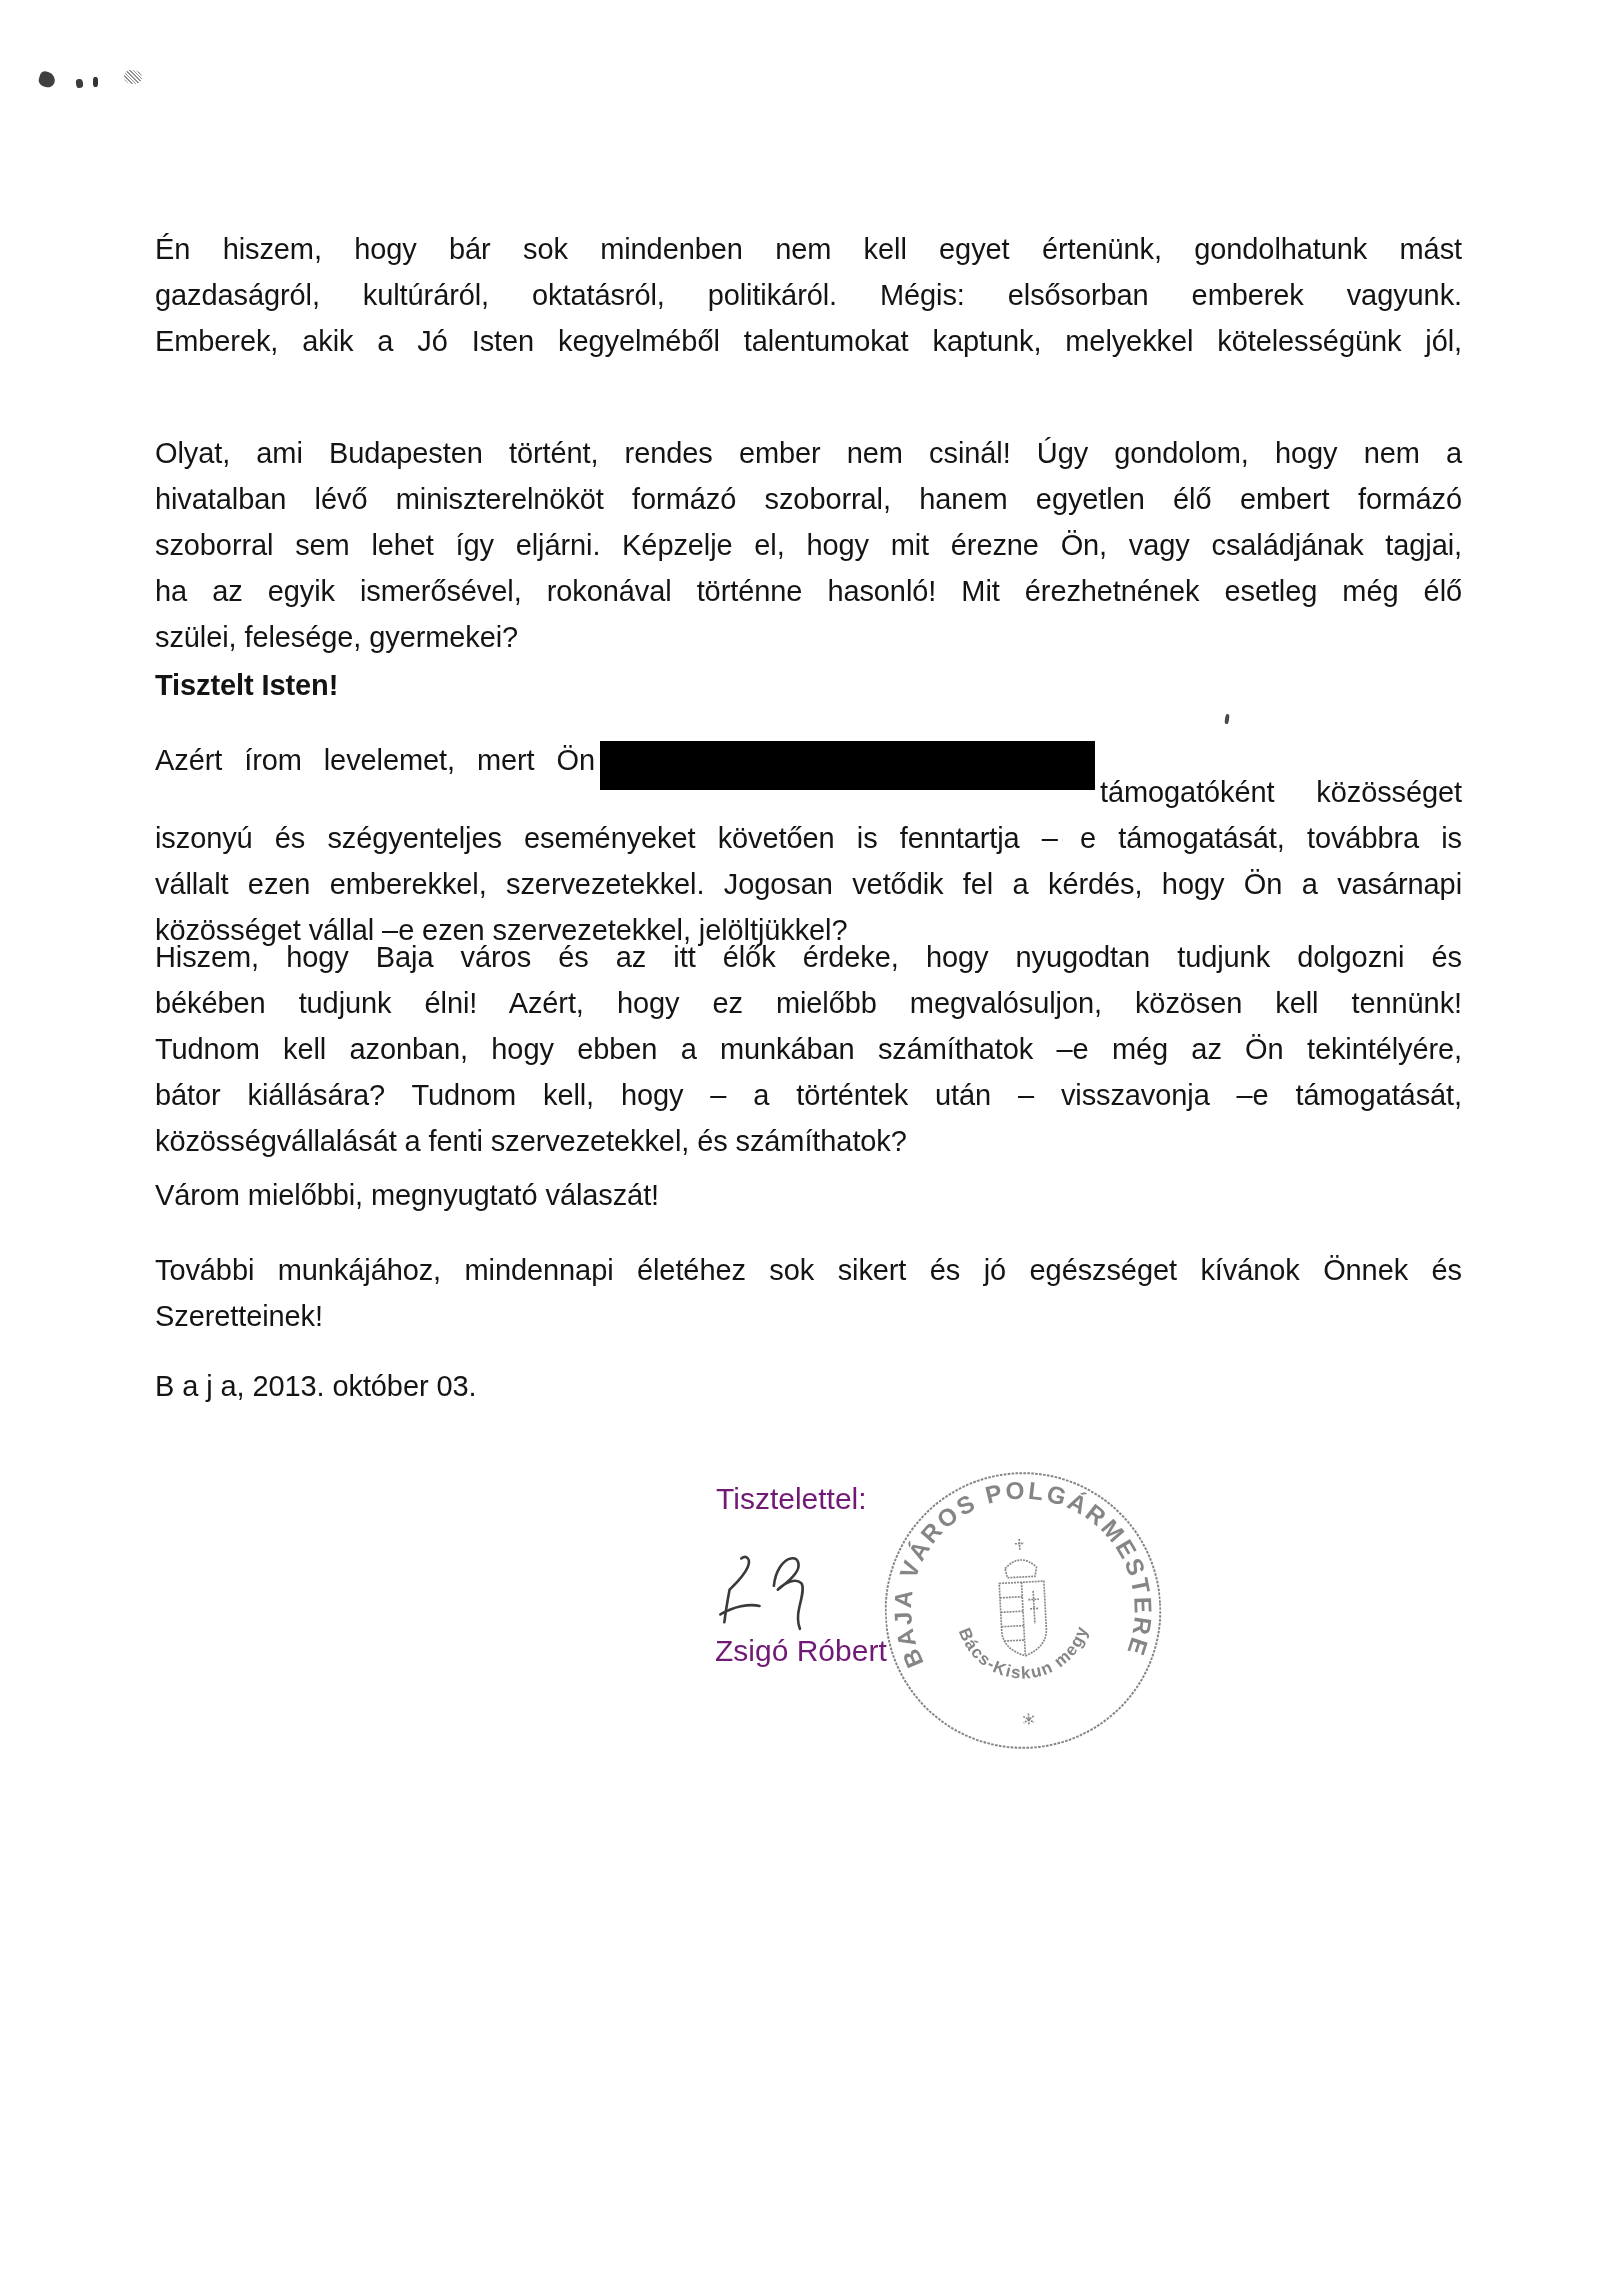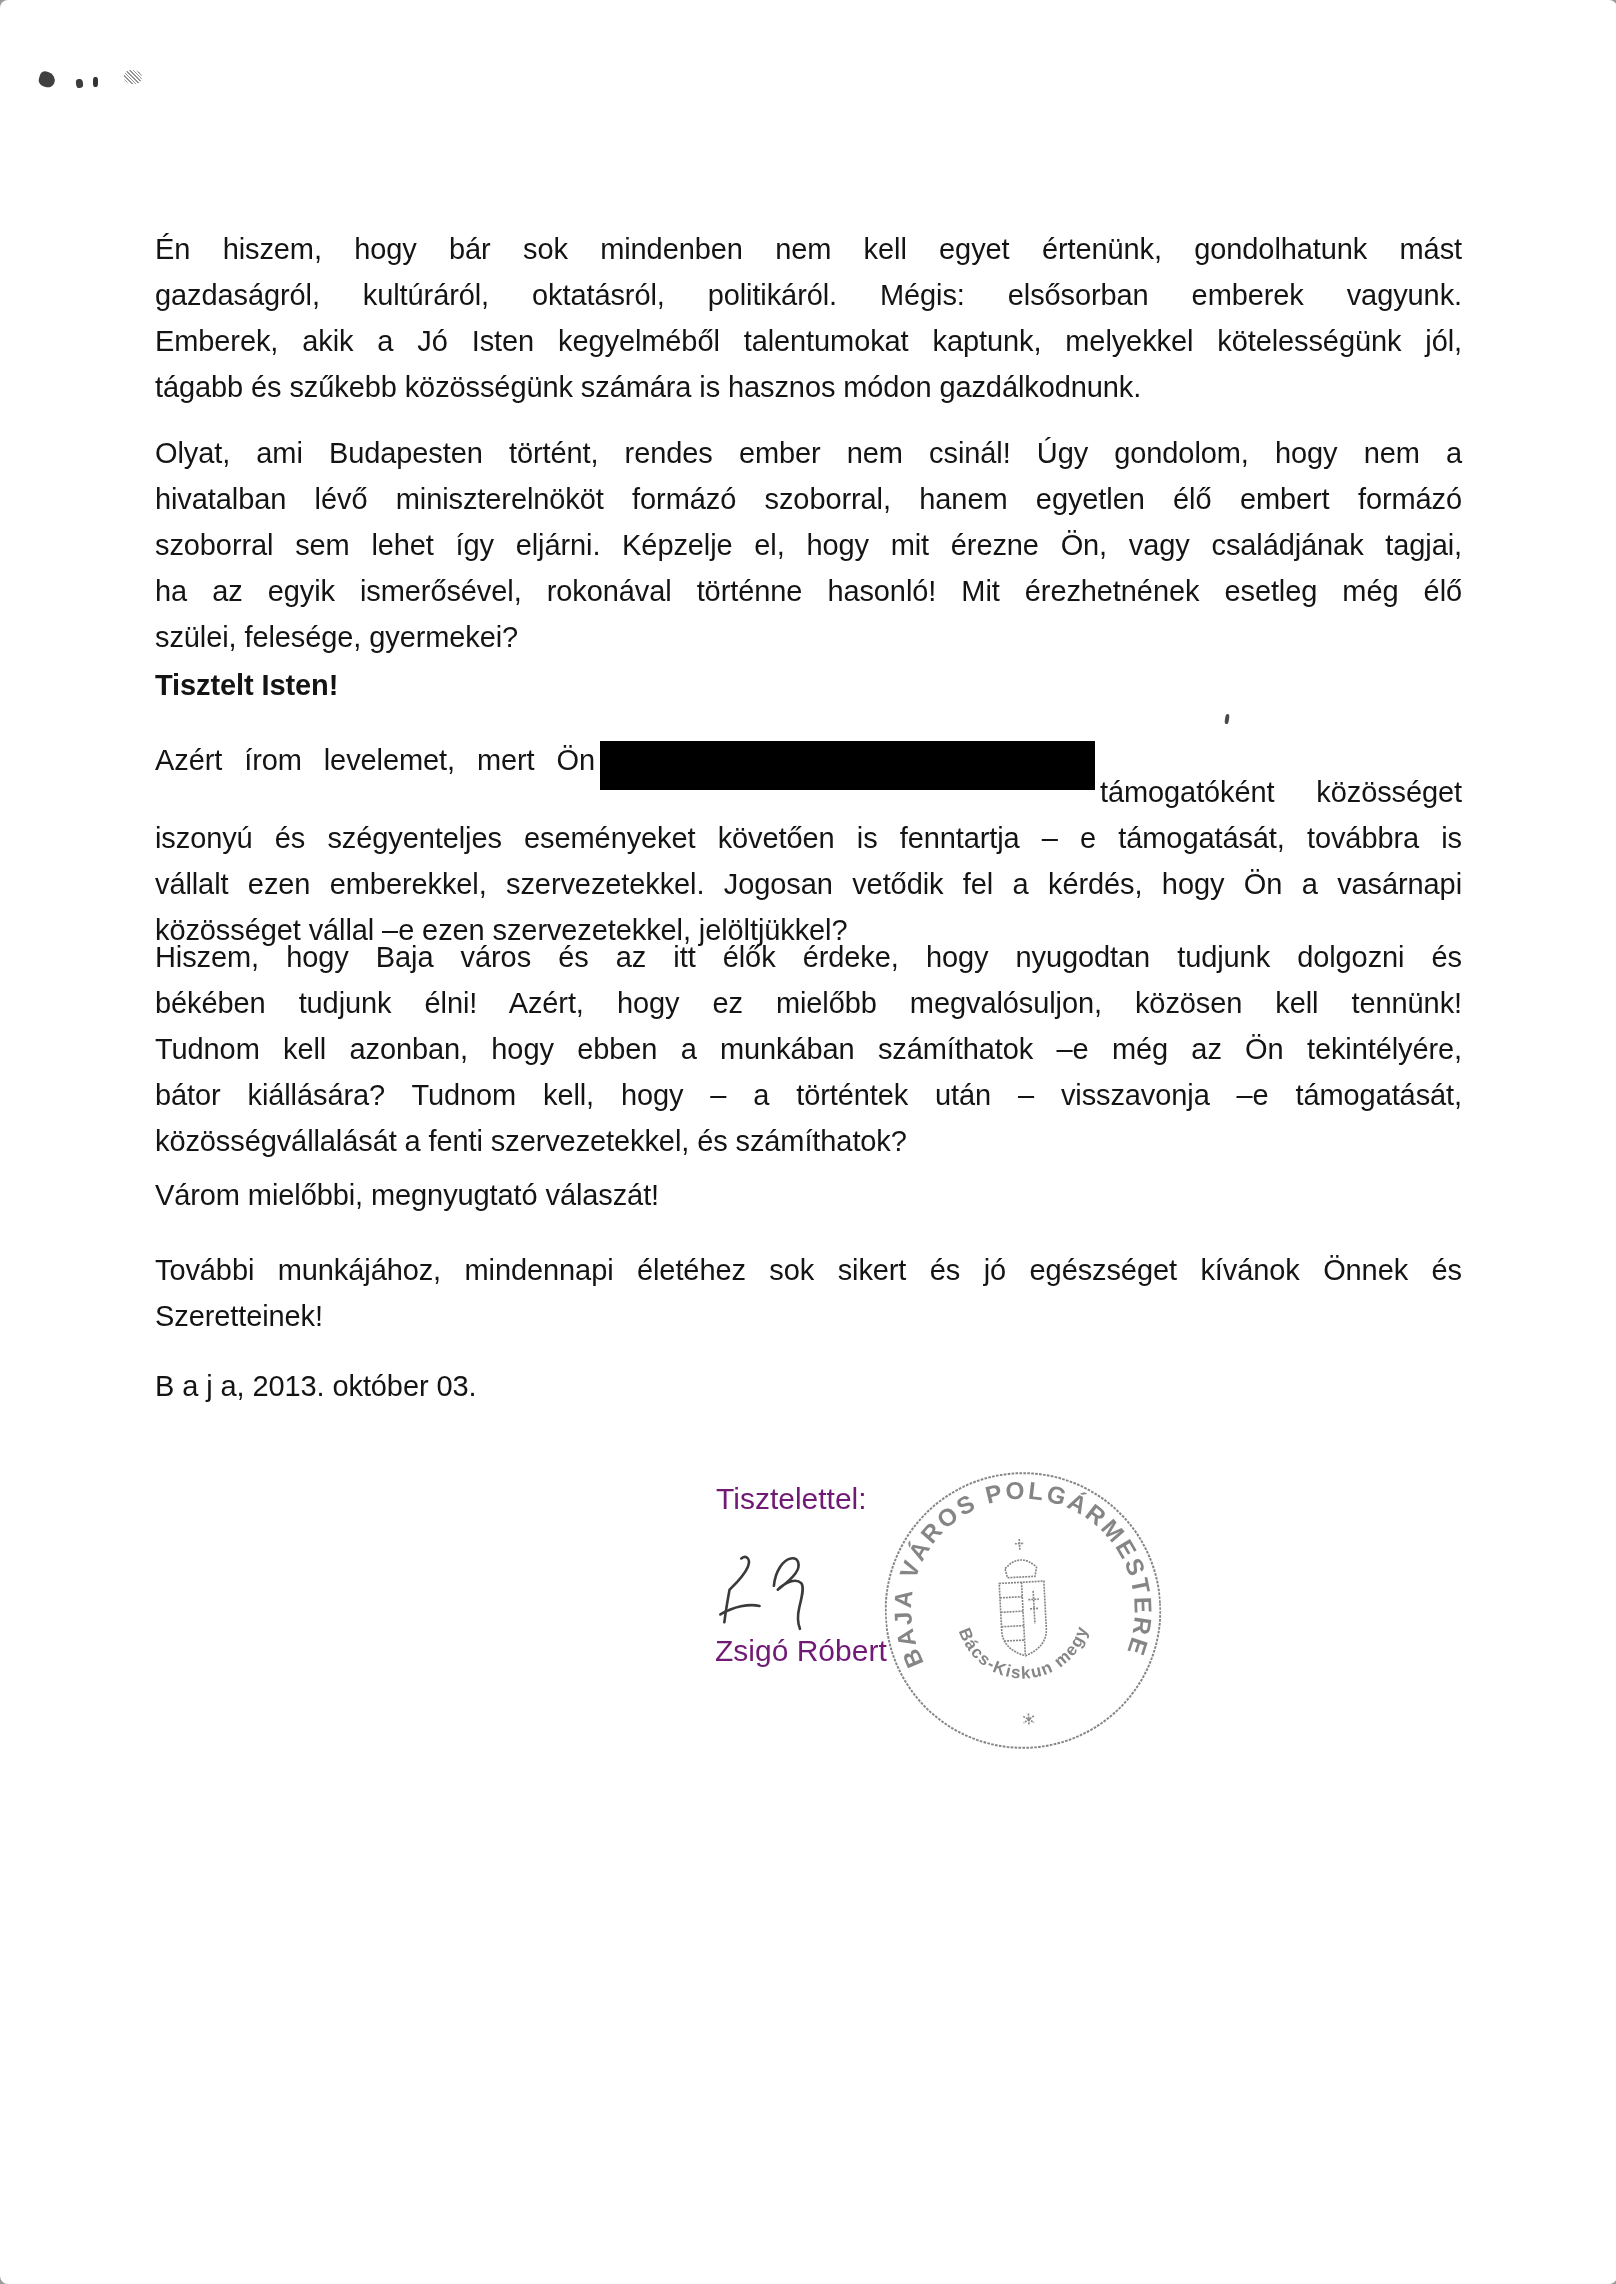--- a/index.html
+++ b/index.html
@@ -5,21 +5,20 @@
   html, body { margin:0; padding:0; background:#9a9a9a; }
   .page {
     position: relative;
     width: 1617px;
     height: 2284px;
     background: #ffffff;
     margin: 0 auto;
     font-family: "Liberation Sans", sans-serif;
     color: #141414;
     overflow: hidden;
-    border-radius: 8px;
   }
 
   
   .para {
     position: absolute;
     left: 155px;
     width: 1307px;
     font-size: 29px;
     line-height: 46px;
     letter-spacing: -0.1px;
@@ -79,21 +78,20 @@
   <div class="artifact a1"></div>
   <div class="artifact a2"></div>
   <div class="artifact a3"></div>
   <div class="artifact a4"></div>
   <div class="artifact a5"></div>
 
   <div class="para" style="top:226px">
       <div class="line">Én hiszem, hogy bár sok mindenben nem kell egyet értenünk, gondolhatunk mást</div>
       <div class="line">gazdaságról, kultúráról, oktatásról, politikáról. Mégis: elsősorban emberek vagyunk.</div>
       <div class="line">Emberek, akik a Jó Isten kegyelméből talentumokat kaptunk, melyekkel kötelességünk jól,</div>
-      <div class="line line-last">tágabb és szűkebb közösségünk számára is hasznos módon gazdálkodnunk.</div>
     </div>
 
   <div class="para" style="top:430px">
       <div class="line">Olyat, ami Budapesten történt, rendes ember nem csinál! Úgy gondolom, hogy nem a</div>
       <div class="line">hivatalban lévő miniszterelnököt formázó szoborral, hanem egyetlen élő embert formázó</div>
       <div class="line">szoborral sem lehet így eljárni. Képzelje el, hogy mit érezne Ön, vagy családjának tagjai,</div>
       <div class="line">ha az egyik ismerősével, rokonával történne hasonló! Mit érezhetnének esetleg még élő</div>
       <div class="line line-last">szülei, felesége, gyermekei?</div>
     </div>
 

